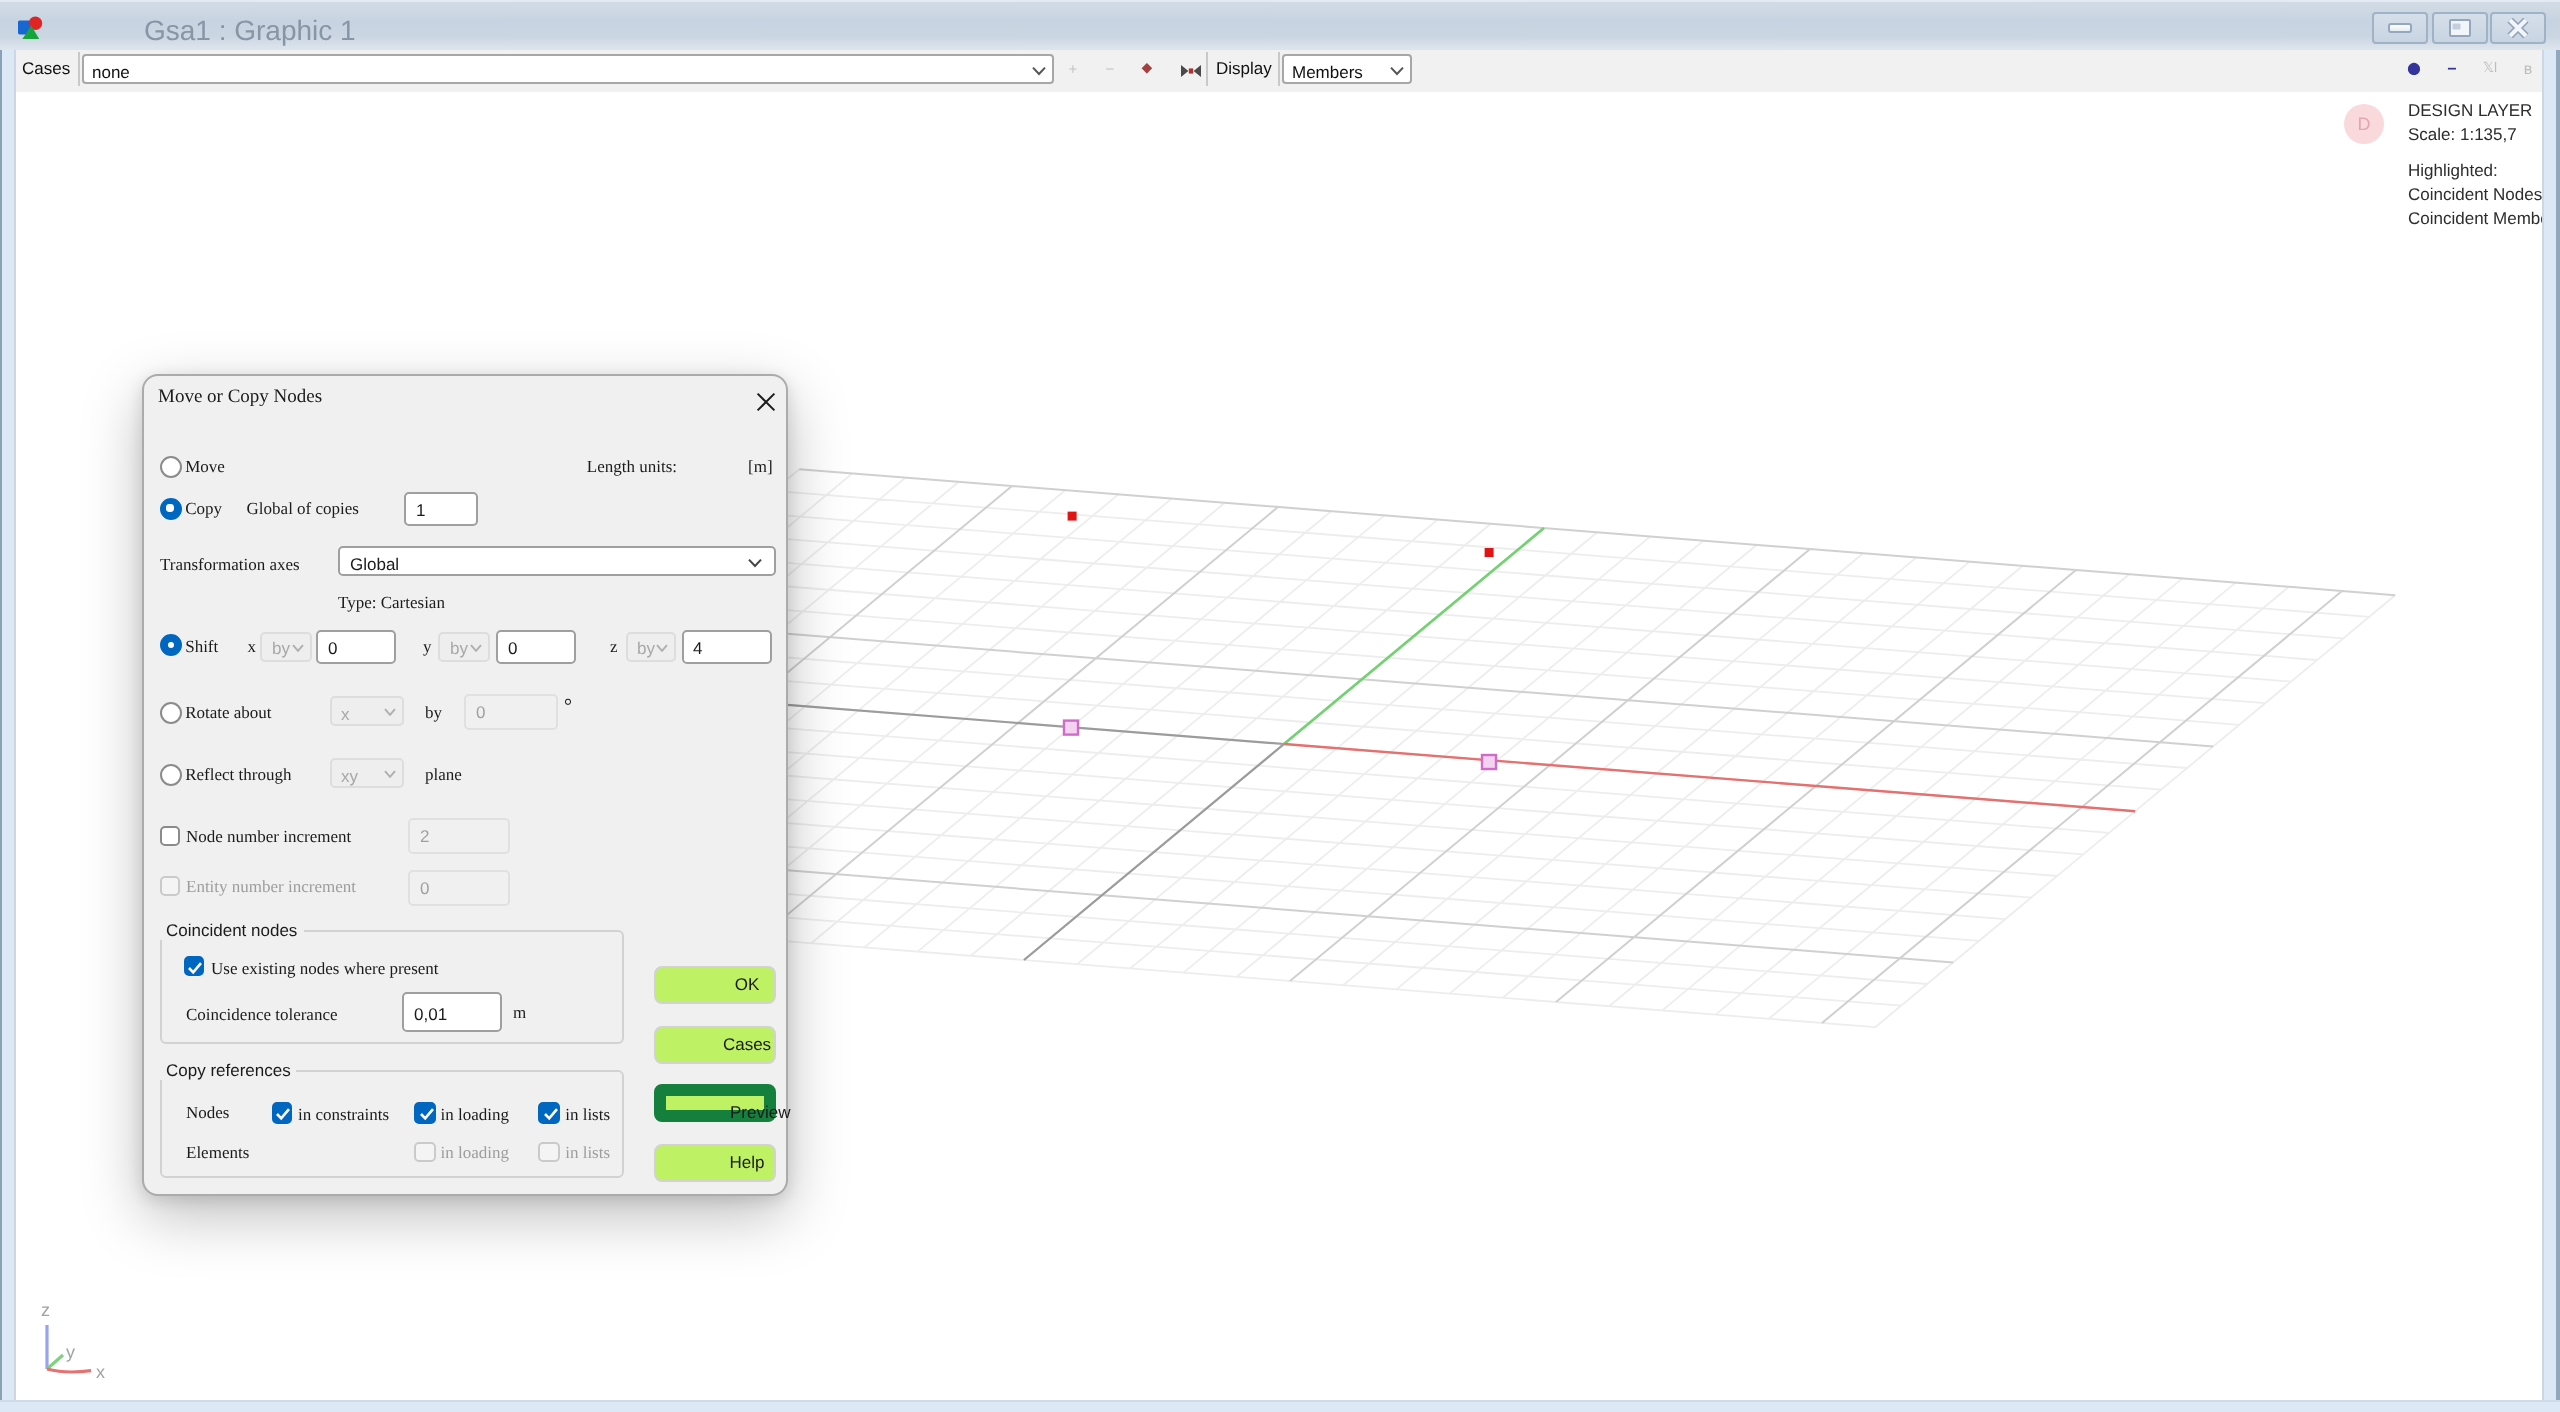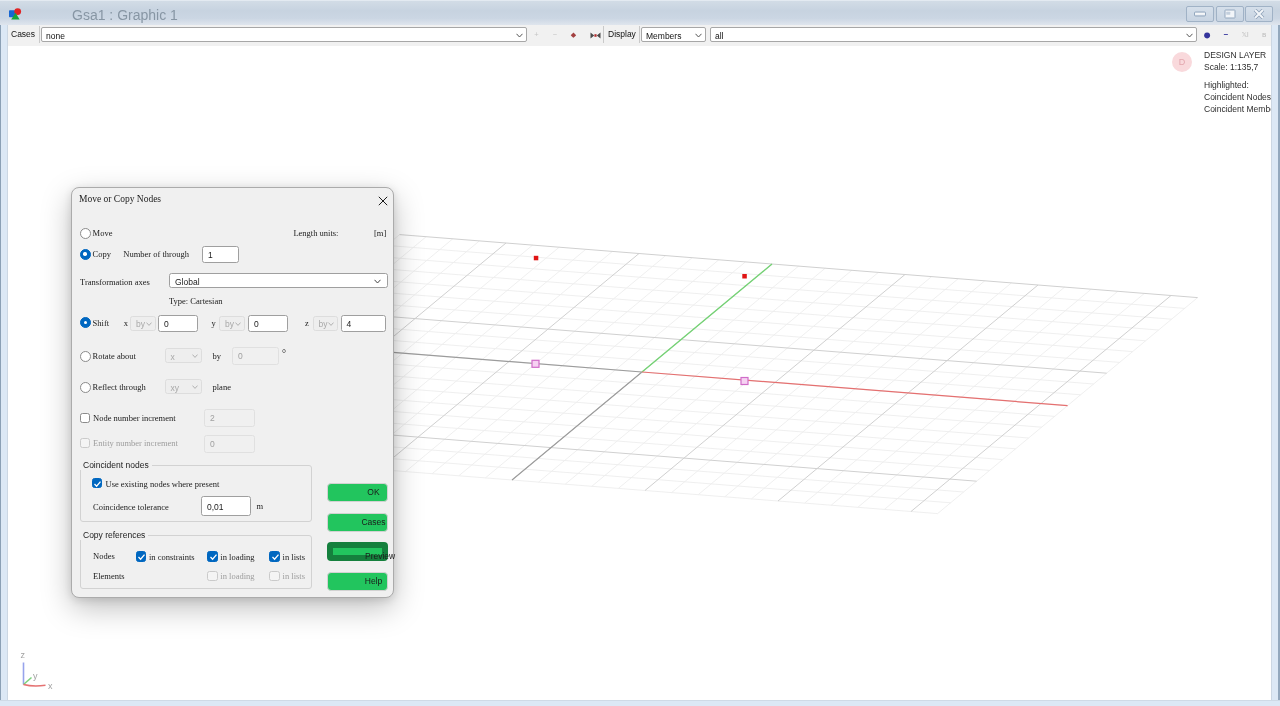--- a/index.html
+++ b/index.html
@@ -45,21 +45,21 @@
 .inp { position:absolute; background:#fff; border:1px solid #9f9f9f; border-radius:2.5px; }
 .inp .t2 { position:absolute; left:5px; top:3px; font-size:8.5px; color:#1b1b1b; }
 .inp.dis { background:#f0f0f0; border:1px solid #e0e0e0; }
 .inp.dis .t2 { color:#a0a0a0; }
 .dcombo { position:absolute; background:#fff; border:1px solid #9f9f9f; border-radius:2.5px; }
 .dcombo .t2 { position:absolute; left:5px; top:2.5px; font-size:8.5px; color:#1b1b1b; }
 .dcombo.dis { background:#eeeeee; border-color:#dddddd; }
 .dcombo.dis .t2 { color:#a8a8a8; }
 .grp { position:absolute; border:1px solid #d2d2d2; border-radius:3px; }
 .grplbl { position:absolute; font-size:8.5px; color:#1b1b1b; background:#f0f0f0; padding:0 3px; white-space:nowrap; }
-.btn { position:absolute; left:255px; width:61px; height:19px; background:#22c55e; border:1px solid #d2d2d2;
+.btn { position:absolute; left:255px; width:61px; height:19px; background:#bef264; border:1px solid #d2d2d2;
   border-radius:4px; font-size:8.5px; color:#1b1b1b; text-align:center; line-height:17px;padding-left:32px; }
 </style>
 </head>
 <body>
 <div id="win">
 
 <div id="titlebar">
   <svg style="position:absolute;left:9px;top:7px" width="13" height="12" viewBox="0 0 13 12">
     <rect x="0" y="2.2" width="6.2" height="7" rx="0.8" fill="#1767d2"></rect>
     <circle cx="8.7" cy="3.6" r="3.4" fill="#e02424"></circle>
@@ -100,26 +100,20 @@
       </svg>
   <div class="sep" style="left:595px"></div>
   <span class="lbl" style="left:600px">Display</span>
   <div class="sep" style="left:631px"></div>
   <div class="combo" style="left:633px;width:65px">
     <span class="ct">Members</span>
     <svg class="chev" width="7" height="5" viewBox="0 0 7 5">
           <path d="M0.5 0.8 L3.5 4 L6.5 0.8" stroke="#555" stroke-width="1" fill="none"></path>
         </svg>
   </div>
-  <div class="combo" style="left:702px;width:487px">
-    <span class="ct">all</span>
-    <svg class="chev" width="7" height="5" viewBox="0 0 7 5">
-          <path d="M0.5 0.8 L3.5 4 L6.5 0.8" stroke="#555" stroke-width="1" fill="none"></path>
-        </svg>
-  </div>
   <span class="tbico" style="left:1192px;color:#34349c;font-size:6px">⬤︎</span>
   <span class="tbico" style="left:1211px;color:#34349c;font-size:8px;font-weight:bold">−</span>
   <span class="tbico" style="left:1230px;color:#bdbdbd;font-size:7px">𝕏l</span>
   <span class="tbico" style="left:1249px;color:#bdbdbd;font-size:8px">ʙ</span>
 </div>
 <div id="leftstrip"></div>
 <div id="rightstrip"></div>
 <div id="bottomstrip"></div>
 
 <div id="canvas">
@@ -156,21 +150,21 @@
         <path d="M0.8 0.8 L9.2 9.2 M9.2 0.8 L0.8 9.2" stroke="#1b1b1b" stroke-width="1"></path>
       </svg>
 
   <div class="radio" style="left:7.5px;top:39.5px"></div>
   <span class="t" style="left:20.6px;top:40px">Move</span>
   <span class="t" style="left:221.4px;top:40px">Length units:</span>
   <span class="t" style="left:302px;top:40px">[m]</span>
 
   <div class="radio on" style="left:7.5px;top:60.5px"></div>
   <span class="t" style="left:20.6px;top:61px">Copy</span>
-  <span class="t" style="left:51.3px;top:61px">Number of through</span>
+  <span class="t" style="left:51.3px;top:61px">Global of copies</span>
   <div class="inp" style="left:130px;top:58px;width:37px;height:17px">
         <span class="t2">1</span>
       </div>
 
   <span class="t" style="left:8px;top:89px">Transformation axes</span>
   <div class="dcombo" style="left:97px;top:85px;width:219px;height:14.5px">
     <span class="t2">Global</span>
     <svg style="position:absolute;right:6px;top:4.5px" width="7" height="5" viewBox="0 0 7 5">
           <path d="M0.5 0.8 L3.5 4 L6.5 0.8" stroke="#444" stroke-width="1" fill="none"></path>
         </svg>

